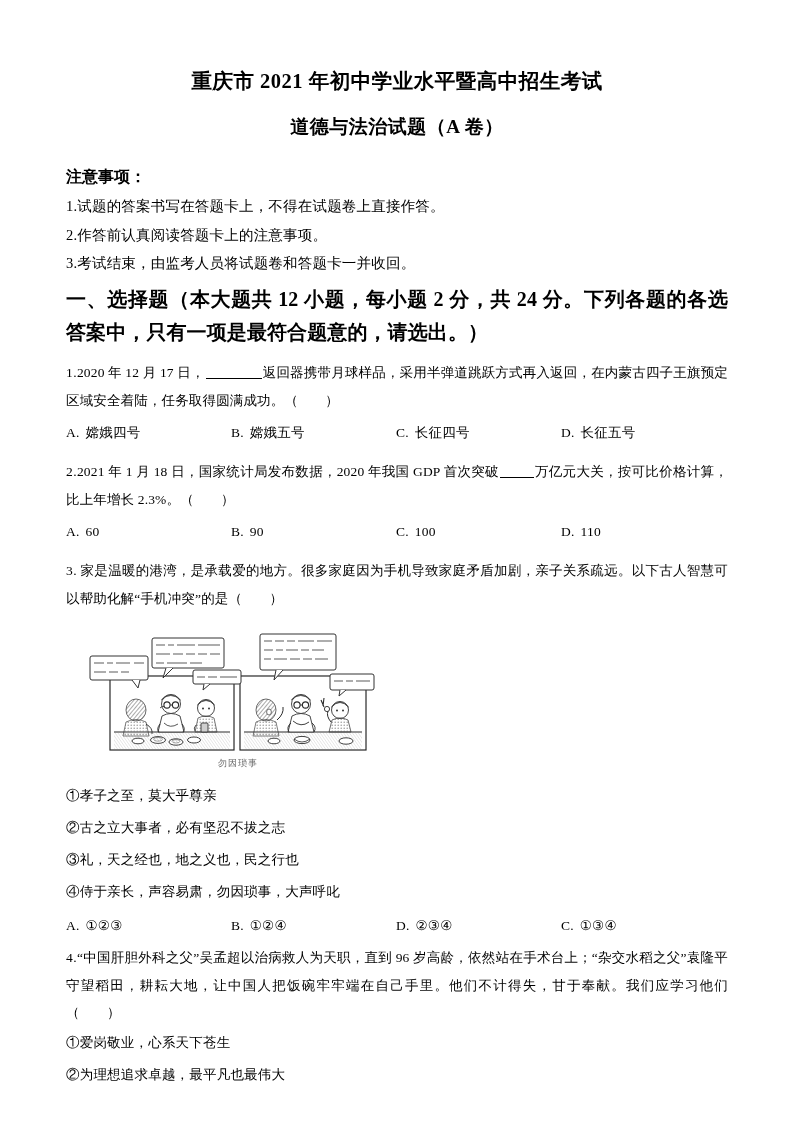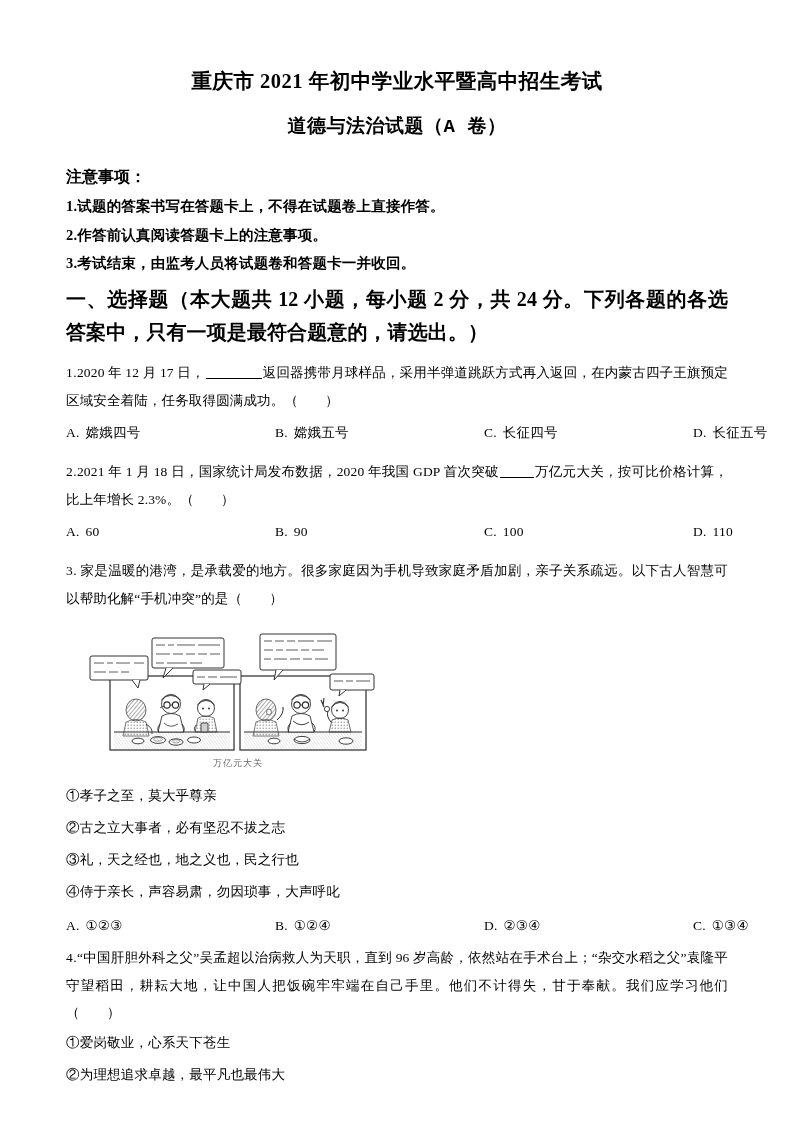--- a/index.html
+++ b/index.html
@@ -39,33 +39,32 @@
     line-height: 1.5;
     margin: 0 0 16px 0;
   }
   .doc-subtitle {
     text-align: center;
     font-size: 19px;
     font-weight: bold;
     letter-spacing: 0.5px;
     line-height: 1.5;
     margin: 0 0 20px 0;
-    font-family: Liberation Mono, monospace;
   }
 
   
   .notice-heading {
     font-size: 16px;
     font-weight: bold;
     line-height: 1.95;
     margin: 0;
   }
   .notice-item {
     font-size: 14.5px;
-    font-weight: bold;
+    font-weight: normal;
     line-height: 1.95;
     margin: 0;
     letter-spacing: 0.2px;
   }
 
   
   .section-heading {
     font-size: 20px;
     font-weight: bold;
     line-height: 1.62;
@@ -104,21 +103,20 @@
     vertical-align: -2px;
     margin: 0 1px;
   }
 
   
   .options-row {
     display: flex;
     font-size: 13.5px;
     line-height: 2.05;
     margin-top: 5px;
-    gap: 44px;
   }
   .opt {
     flex: 0 0 165px;
     white-space: nowrap;
     letter-spacing: 0.2px;
   }
   .opt .lbl {
     margin-right: 6px;
   }
 
@@ -328,21 +326,21 @@
               <path d="M68 17 h9 M80 17 h6 M89 17 h18 M110 17 h22"></path>
               <path d="M68 26 h14 M85 26 h10 M98 26 h9 M110 26 h9 M122 26 h10"></path>
               <path d="M68 35 h8 M79 35 h20 M102 35 h12"></path>
               <path d="M109 49 h8 M120 49 h9 M132 49 h17"></path>
               <path d="M176 13 h8 M187 13 h9 M199 13 h8 M210 13 h16 M229 13 h15"></path>
               <path d="M176 22 h9 M188 22 h7 M198 22 h12 M213 22 h8 M224 22 h12"></path>
               <path d="M176 31 h7 M186 31 h13 M202 31 h10 M215 31 h9 M227 31 h13"></path>
               <path d="M246 53 h9 M258 53 h7 M268 53 h14"></path>
             </g>
           </svg>
-          <div class="comic-caption">万亿元大关</div>
+          <div class="comic-caption">勿因琐事</div>
         </div>
       </div>
 
       <p class="subitem">①孝子之至，莫大乎尊亲</p>
       <p class="subitem">②古之立大事者，必有坚忍不拔之志</p>
       <p class="subitem">③礼，天之经也，地之义也，民之行也</p>
       <p class="subitem">④侍于亲长，声容易肃，勿因琐事，大声呼叱</p>
 
       <div class="options-row">
         <div class="opt"><span class="lbl">A.</span><span>①②③</span></div>

